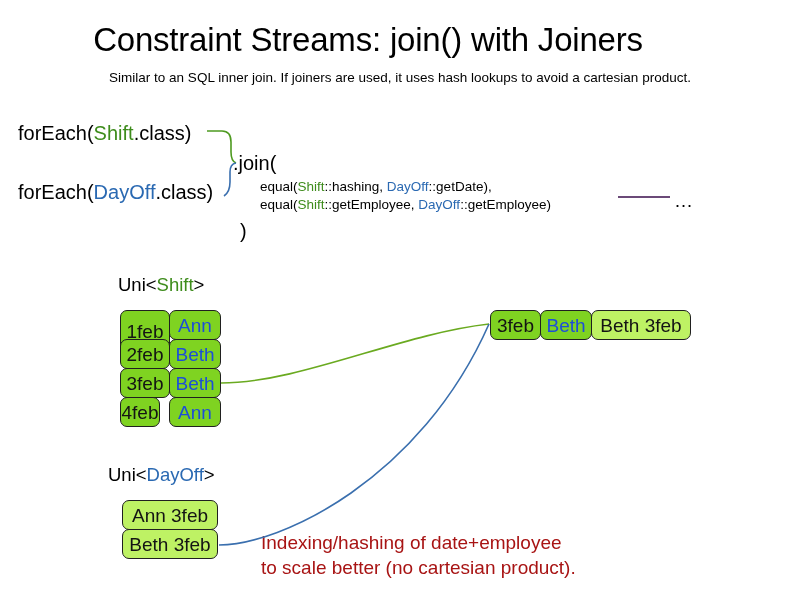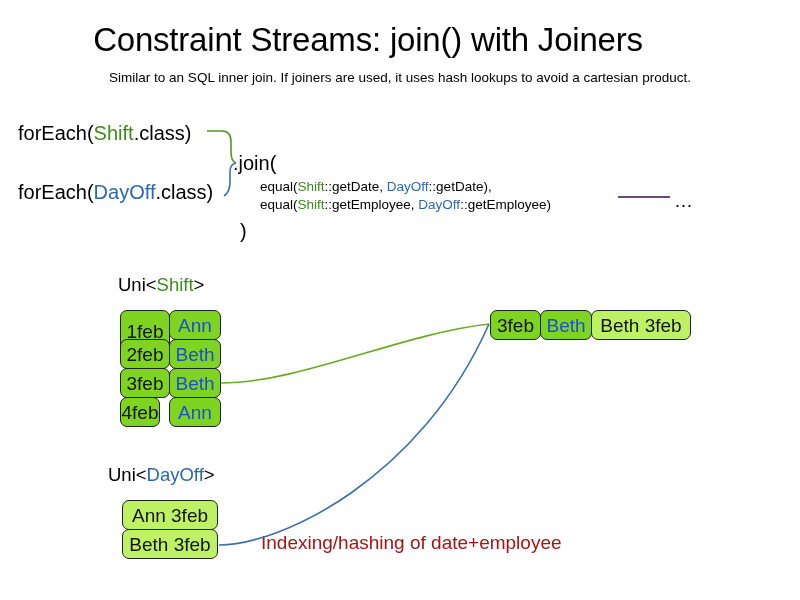--- a/index.html
+++ b/index.html
@@ -144,21 +144,21 @@
 
   <div id="page-title">Constraint Streams: join() with Joiners</div>
   <div id="page-subtitle">Similar to an SQL inner join. If joiners are used, it uses hash lookups to avoid a cartesian product.</div>
 
   <div class="code-text" id="foreach-shift"><span>forEach(</span><span class="c-shift">Shift</span><span>.class)</span></div>
 
   <div class="code-text" id="foreach-dayoff"><span>forEach(</span><span class="c-dayoff">DayOff</span><span>.class)</span></div>
 
   <div class="code-text" id="join-open">.join(</div>
 
-  <div class="equal-line" id="equal-line-1"><span>equal(</span><span class="c-shift">Shift</span><span>::getDate, </span><span class="c-dayoff">DayOff</span><span>::getDate),</span></div>
+  <div class="equal-line" id="equal-line-1"><span>equal(</span><span class="c-shift">Shift</span><span>::hashing, </span><span class="c-dayoff">DayOff</span><span>::getDate),</span></div>
 
   <div class="equal-line" id="equal-line-2"><span>equal(</span><span class="c-shift">Shift</span><span>::getEmployee, </span><span class="c-dayoff">DayOff</span><span>::getEmployee)</span></div>
 
   <div class="code-text" id="join-close">)</div>
 
   <div id="purple-rule"></div>
   <div id="ellipsis">…</div>
 
   <div class="group-label" id="label-uni-shift"><span>Uni&lt;</span><span class="c-shift">Shift</span><span>&gt;</span></div>
 
@@ -177,21 +177,21 @@
   <div class="cell green txt-dark" style="left:120px; top:397px; width:40px;  height:30px;">4feb</div>
   <div class="cell green txt-orange" style="left:169px; top:397px; width:52px;  height:30px;">Ann</div>
 
   <div class="cell blue txt-dark" style="left:122px; top:500px; width:96px; height:30px;">Ann 3feb</div>
   <div class="cell blue txt-dark" style="left:122px; top:529px; width:96px; height:30px;">Beth 3feb</div>
 
   <div class="cell green txt-dark" style="left:490px; top:310px; width:51px;  height:30px;">3feb</div>
   <div class="cell green txt-orange" style="left:540px; top:310px; width:52px;  height:30px;">Beth</div>
   <div class="cell blue  txt-dark" style="left:591px; top:310px; width:100px; height:30px;">Beth 3feb</div>
 
-  <div id="annotation"><span>Indexing/hashing of date+employee</span><br></div>
+  <div id="annotation"><span>Indexing/hashing of date+employee</span><br><span>to scale better (no cartesian product).</span></div>
 
   <svg id="connectors" viewBox="0 0 800 600">
 
     <path d="M 207 131 L 222 131 Q 231 131 231 142 L 231 152 Q 231 161 236 163" fill="none" stroke="#4e9a20" stroke-width="1.6"></path>
 
     <path d="M 224 196 Q 230 192 230 182 L 230 172 Q 230 164 236 163" fill="none" stroke="#3a6fae" stroke-width="1.6"></path>
 
     <path d="M 221 383 C 300 383 400 334 489 324" fill="none" stroke="#6aaa20" stroke-width="1.6"></path>
 
     <path d="M 219 545 C 280 545 420 480 489 324" fill="none" stroke="#3a6fae" stroke-width="1.6"></path>

